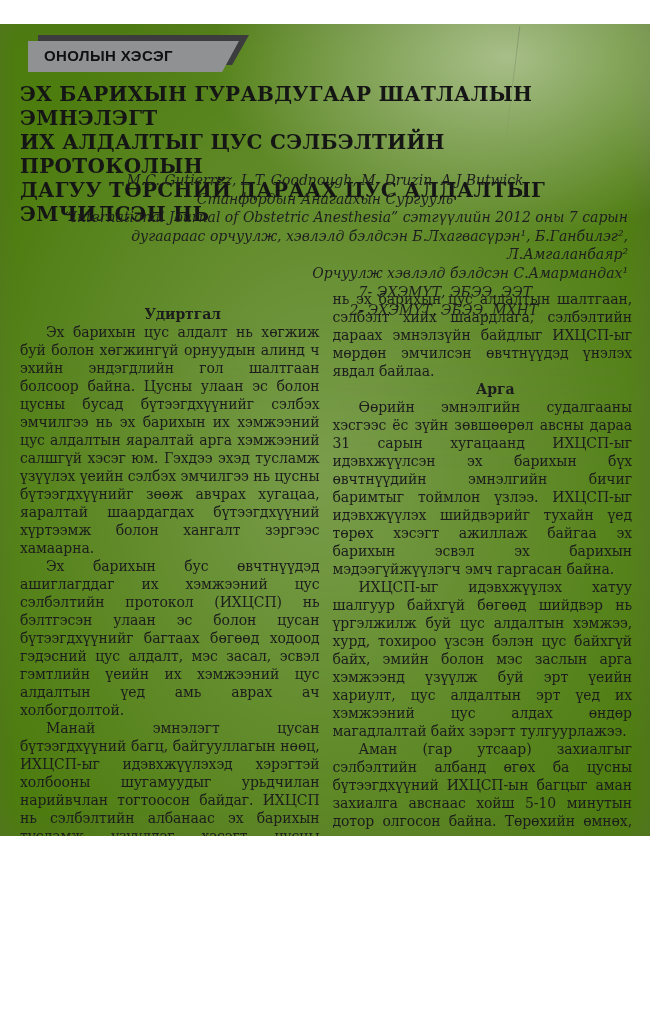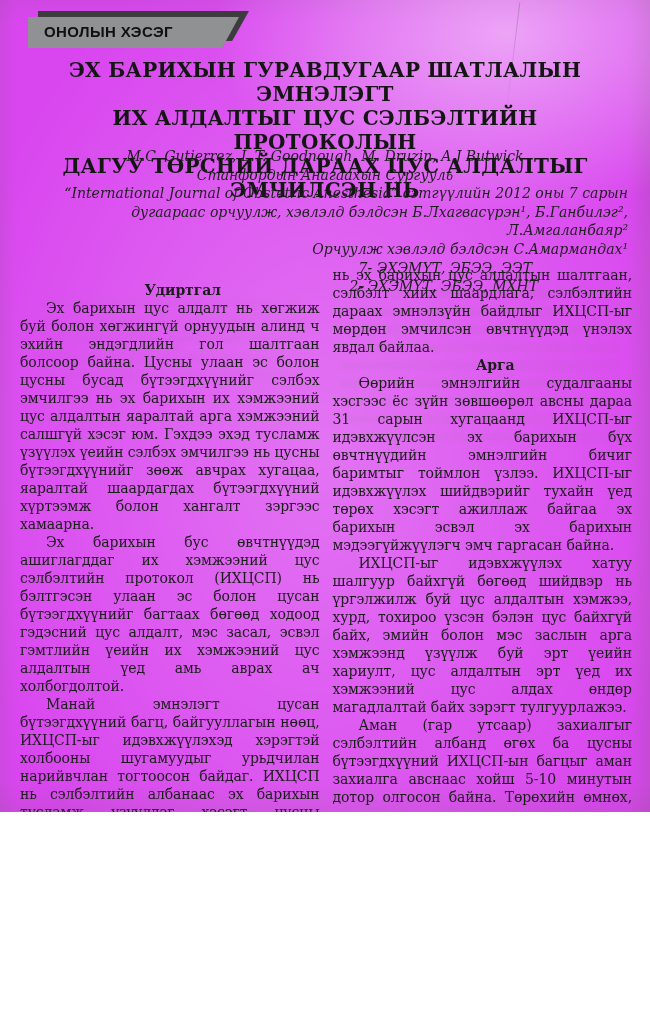--- a/index.html
+++ b/index.html
@@ -1,19 +1,19 @@
 <!DOCTYPE html>
 <html><head>
 <meta charset="utf-8">
 <style>
   html,body{margin:0;padding:0;}
   body{width:650px;height:1030px;overflow:hidden;
        font-family:"DejaVu Serif", serif;color:#1c1c1c;}
   .page{position:relative;width:650px;height:812px;overflow:hidden;
-        background:#d946ef;}
+        background:#4d7c0f;margin-top:24px;}
   
   .scan-tone{position:absolute;inset:0;pointer-events:none;
     background:
       radial-gradient(ellipse 420px 260px at 78% 4%, rgba(255,255,255,.5), rgba(255,255,255,0) 70%),
       radial-gradient(ellipse 500px 700px at 50% 55%, rgba(255,255,255,.25), rgba(255,255,255,0) 75%),
       linear-gradient(to right, rgba(95,92,82,.10), rgba(95,92,82,0) 2.5%, rgba(95,92,82,0) 96.5%, rgba(95,92,82,.16)),
       linear-gradient(to bottom, rgba(95,92,82,.08), rgba(95,92,82,0) 3%, rgba(95,92,82,0) 96%, rgba(95,92,82,.10));}
   .crease{position:absolute;left:512px;top:2px;width:1px;height:120px;
     background:linear-gradient(to bottom, rgba(90,88,80,.35), rgba(90,88,80,0));
     transform:rotate(7deg);pointer-events:none;}
@@ -27,21 +27,21 @@
   
   .badge-shadow{position:absolute;left:38px;top:11px;width:211px;height:30px;
     background:#3c3c3e;clip-path:polygon(0 0,100% 0,92% 100%,0 100%);}
   .badge{position:absolute;left:28px;top:17px;width:211px;height:31px;
     background:#8f9192;clip-path:polygon(0 0,100% 0,92% 100%,0 100%);}
   .badge-label{position:absolute;left:16px;top:6px;
     font-family:"Liberation Sans", sans-serif;font-weight:bold;font-size:15px;
     letter-spacing:.4px;color:#101010;}
 
   
-  .title{position:absolute;left:20px;top:58px;width:610px;text-align:center;
+  .title{position:absolute;left:20px;top:58px;width:610px;
     font-weight:bold;font-size:20px;line-height:24px;letter-spacing:.3px;color:#151515;}
 
   
   .byline{position:absolute;left:22px;top:147px;width:606px;
     font-style:italic;font-size:14px;line-height:18.6px;color:#1e1e1e;}
   .by-center{text-align:center;}
   .by-right{text-align:right;}
   .by-right.ind1{padding-right:96px;}
   .by-right.ind2{padding-right:90px;}
 

